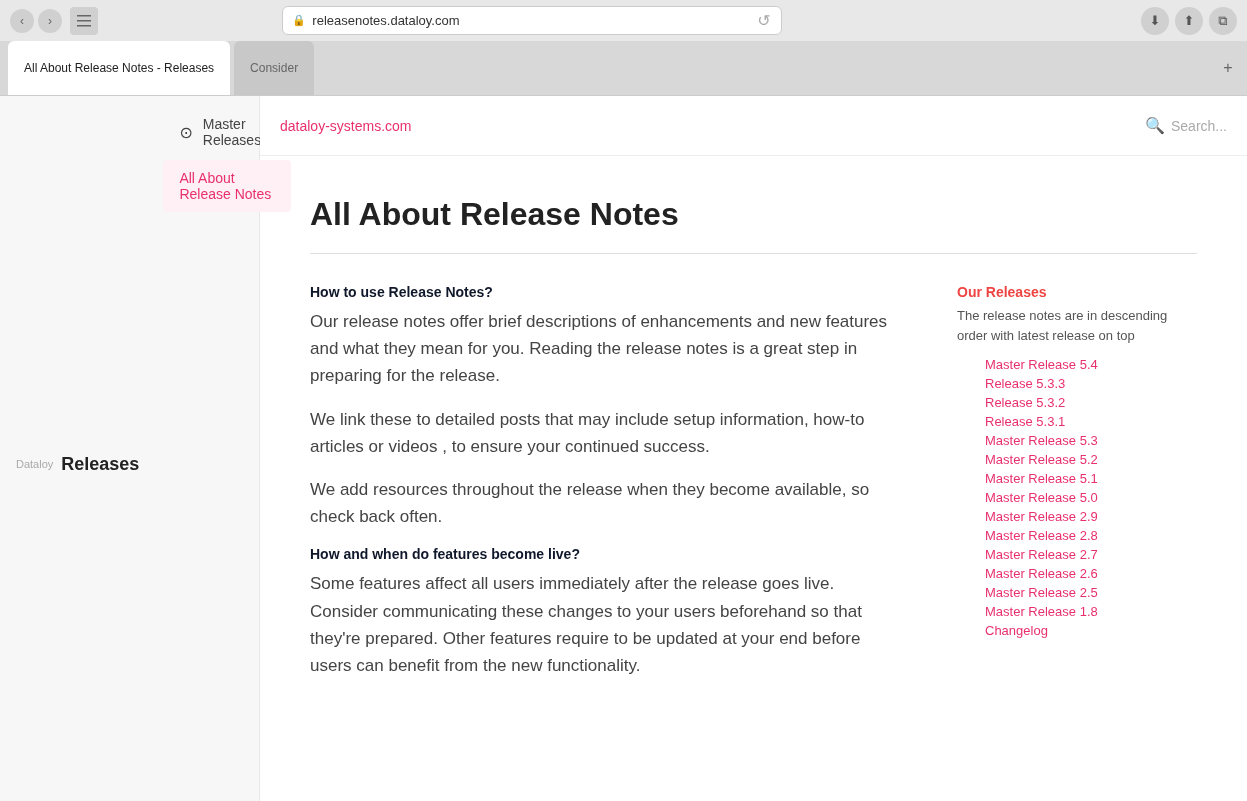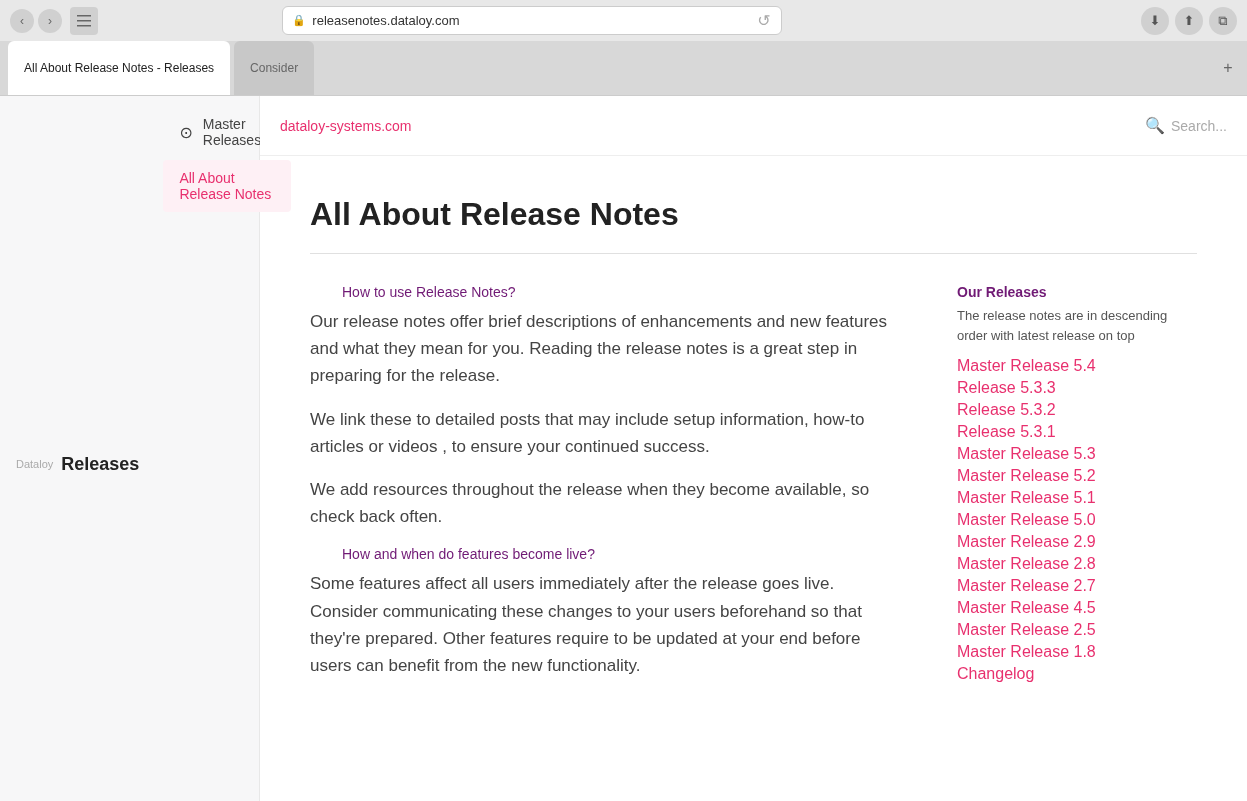--- a/index.html
+++ b/index.html
@@ -111,35 +111,35 @@
     }
     .divider { border: none; border-top: 1px solid #e0e0e0; margin: 20px 0 30px; }
 
     .content-grid {
       display: flex; gap: 60px; align-items: flex-start;
     }
     .content-left { flex: 1; }
     .content-right { width: 240px; min-width: 240px; }
 
     .section-heading {
-      font-size: 14px; font-weight: 400; color: #701a75; margin-bottom: 8px; margin-left: 32px;
+      font-size: 14px; font-weight: 700; color: #0f172a; margin-bottom: 8px;
     }
     .section-text {
       font-size: 17px; color: #444; line-height: 1.6; margin-bottom: 16px;
     }
 
     .releases-heading {
-      font-size: 14px; font-weight: 700; color: #701a75; margin-bottom: 6px;
+      font-size: 14px; font-weight: 700; color: #ef4444; margin-bottom: 6px;
     }
     .releases-subtitle {
       font-size: 13px; color: #555; line-height: 1.5; margin-bottom: 12px;
     }
     .release-link {
-      display: block; color: #e8306e; font-size: 16px;
-      text-decoration: none; margin-bottom: 4px; cursor: pointer;
+      display: block; color: #e8306e; font-size: 13px;
+      text-decoration: none; margin-bottom: 4px; cursor: pointer; margin-left: 28px;
     }
 
     
     .top-nav {
       display: flex; align-items: center; padding: 8px 20px;
       height: 60px; background: white; border-bottom: 1px solid #eee;
       position: relative;
     }
     .top-nav-link {
       color: #e8306e; font-size: 14px; text-decoration: none; font-weight: 500;
@@ -245,21 +245,21 @@
               <a class="release-link" href="#">Release 5.3.3</a>
               <a class="release-link" href="#">Release 5.3.2</a>
               <a class="release-link" href="#">Release 5.3.1</a>
               <a class="release-link" href="#">Master Release 5.3</a>
               <a class="release-link" href="#">Master Release 5.2</a>
               <a class="release-link" href="#">Master Release 5.1</a>
               <a class="release-link" href="#">Master Release 5.0</a>
               <a class="release-link" href="#">Master Release 2.9</a>
               <a class="release-link" href="#">Master Release 2.8</a>
               <a class="release-link" href="#">Master Release 2.7</a>
-              <a class="release-link" href="#">Master Release 4.5</a>
+              <a class="release-link" href="#">Master Release 2.6</a>
               <a class="release-link" href="#">Master Release 2.5</a>
               <a class="release-link" href="#">Master Release 1.8</a>
               <a class="release-link" href="#">Changelog</a>
             </div>
         </div>
       </div>
     </div>
   </div>
 </div>
 

